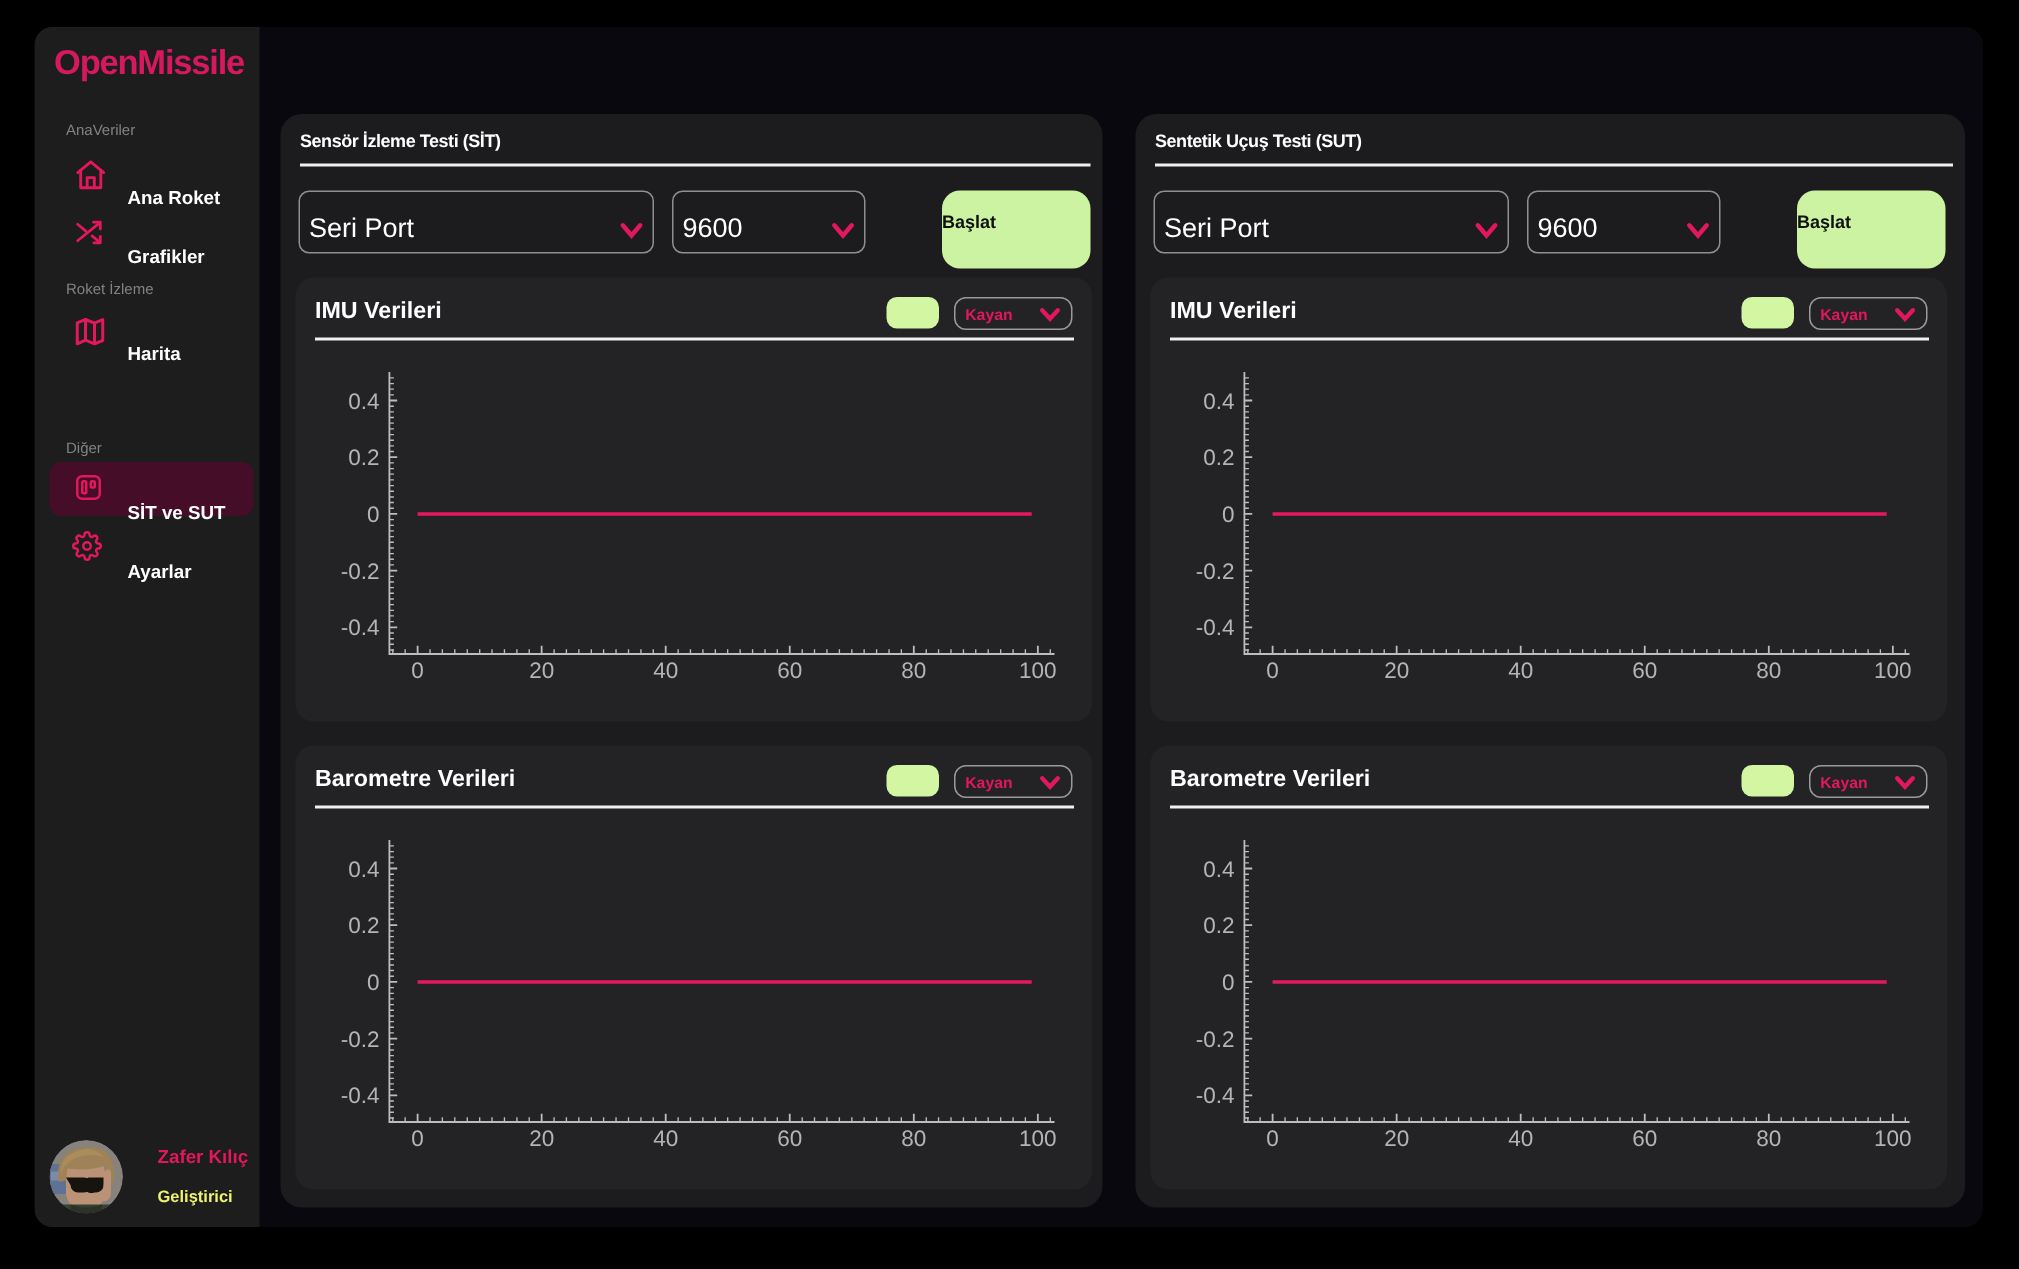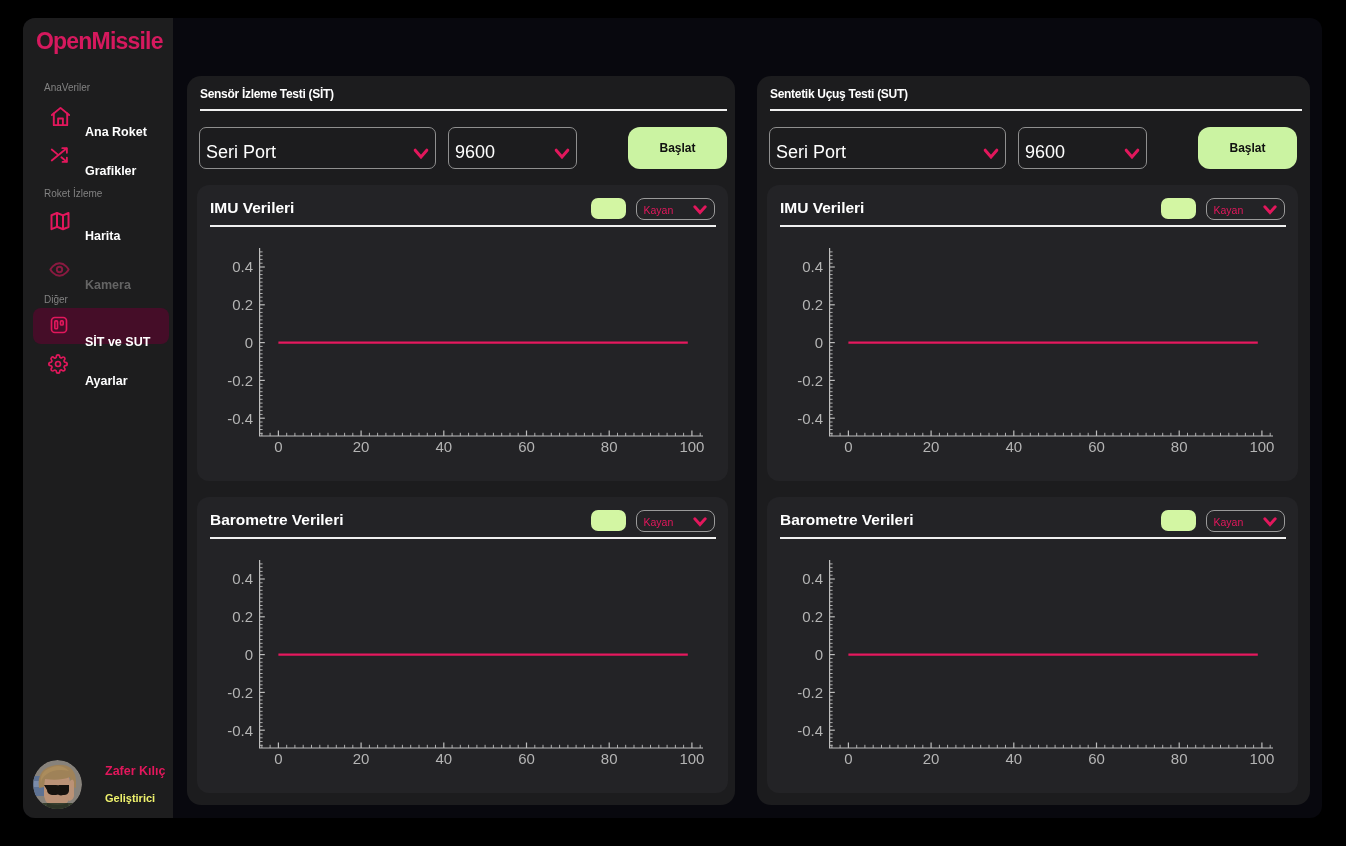--- a/index.html
+++ b/index.html
@@ -18,25 +18,25 @@
 #topbar{position:absolute;left:150px;top:0;width:1149px;height:64px}
 #back{position:absolute;left:13px;top:16px}
 #ver{position:absolute;left:42px;top:17px;font-size:11px;font-weight:bold}
 .wbtn{position:absolute;top:14px}
 .card{position:absolute;top:58px;height:729px;background:#1c1c1e;border-radius:14px}
 .ctitle{position:absolute;left:13px;top:10.5px;font-size:12px;font-weight:bold;color:#fff;letter-spacing:-0.3px}
 .chr{position:absolute;left:13px;top:33px;height:1.6px;background:#f0f0f0;right:8px}
 .sel{position:absolute;top:51px;height:42px;border:1.3px solid #8f8f8f;border-radius:7px;color:#ffffff;font-size:18px;font-weight:normal}
 .sel>span:first-child{position:absolute;left:6px;top:14px}
 .chev{position:absolute;right:6px;top:15.5px}
-.baslat{position:absolute;top:51px;width:99px;height:42px;background:#cbf3a2;border-radius:12px;color:#101010;font-size:12px;font-weight:bold;text-align:center;line-height:42px}
+.baslat{position:absolute;top:51px;width:99px;height:52px;background:#cbf3a2;border-radius:12px;color:#101010;font-size:12px;font-weight:bold;text-align:left;line-height:42px}
 .panel{position:absolute;left:10px;width:531px;height:296px;background:#232326;border-radius:12px}
 .ptitle{position:absolute;left:13px;top:14px;font-size:15.5px;font-weight:bold;color:#fff}
 .gbox{position:absolute;left:394px;top:13px;width:35px;height:21px;background:#d3f6a3;border-radius:7px}
-.kayan{position:absolute;left:439px;top:13px;width:79px;height:22px;border:1.3px solid #9a9a9a;border-radius:8px;color:#e2175c;font-size:10.5px;font-weight:normal}
+.kayan{position:absolute;left:439px;top:13px;width:79px;height:22px;border:1.3px solid #9a9a9a;border-radius:8px;color:#e2175c;font-size:10.5px;font-weight:bold}
 .kayan>span{position:absolute;left:6.5px;top:4.5px}
 .kayan>svg{position:absolute;right:7px;top:6px}
 .phr{position:absolute;left:13px;top:40px;height:1.5px;background:#f0f0f0;width:506px}
 </style></head>
 <body>
 <div id="win">
 
 <div id="sidebar">
   <div id="logo">OpenMissile</div>
   <div class="slabel" style="top:64px">AnaVeriler</div>
@@ -59,27 +59,20 @@
         <span class="ilb">Grafikler</span>
       </div>
   <div class="slabel" style="top:170px">Roket İzleme</div>
   <div class="item " style="top:184px">
         <span class="iic"><svg width="24" height="24" style="margin-left:-1px" viewBox="0 0 24 24" fill="none" stroke="#e2175c" stroke-width="2" stroke-linecap="round" stroke-linejoin="round">
             <path d="M9 4 3.5 6.2v14l5.5-2.4 6 2.4 5.5-2.2v-14L15 6.4 9 4z"></path>
             <path d="M9 4v13.8"></path>
             <path d="M15 6.4v13.6"></path>
           </svg></span>
         <span class="ilb">Harita</span>
-      </div>
-  <div class="item dim" style="top:233px">
-        <span class="iic"><svg width="23" height="23" style="margin-left:-1.5px" viewBox="0 0 24 24" fill="none" stroke="#e2175c" stroke-width="2" stroke-linecap="round" stroke-linejoin="round">
-            <path d="M2.5 12s3.5-6.5 9.5-6.5S21.5 12 21.5 12s-3.5 6.5-9.5 6.5S2.5 12 2.5 12z"></path>
-            <circle cx="12" cy="12" r="2.8"></circle>
-          </svg></span>
-        <span class="ilb">Kamera</span>
       </div>
   <div class="slabel" style="top:276px">Diğer</div>
   <div class="selbg"></div>
   <div class="item " style="top:290px">
         <span class="iic"><svg width="20" height="20" viewBox="0 0 24 24" fill="none" stroke="#e2175c" stroke-width="2" stroke-linecap="round" stroke-linejoin="round">
             <rect x="3" y="3" width="18" height="18" rx="4"></rect>
             <rect x="7" y="7" width="3.2" height="9.5" rx="1"></rect>
             <rect x="13.8" y="7" width="3.2" height="5" rx="1"></rect>
           </svg></span>
         <span class="ilb">SİT ve SUT</span>

